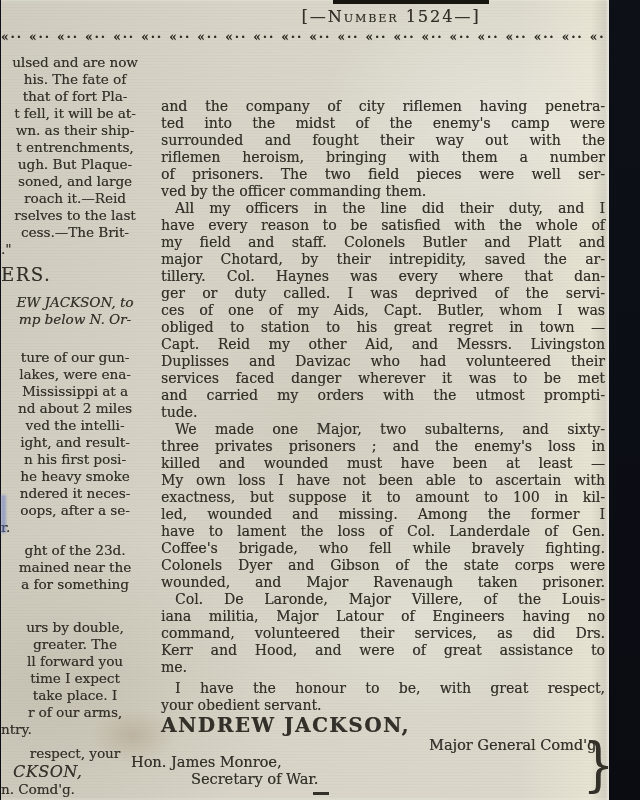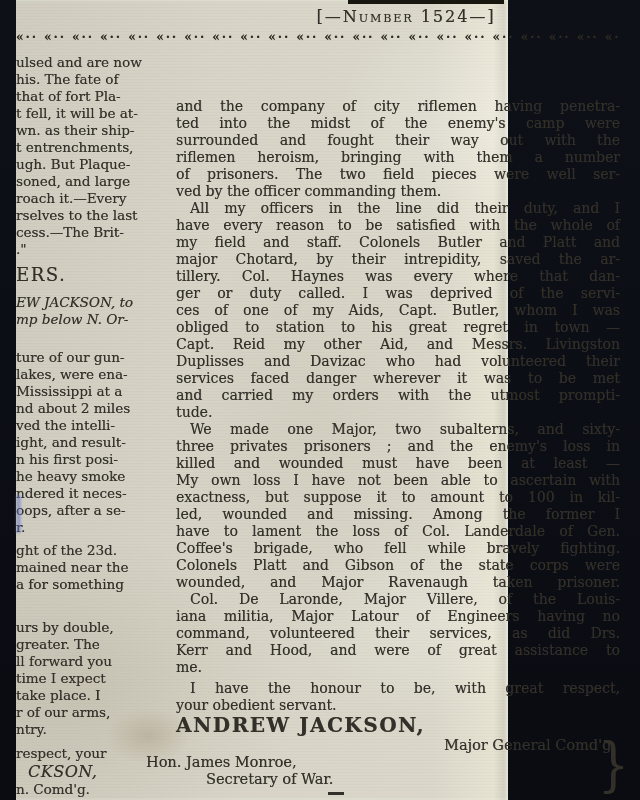--- a/index.html
+++ b/index.html
@@ -2,21 +2,21 @@
 <html style="--paper: #d7d4c7; --ink: #33302a; --backdrop: #0c0e15; --blue_mark: #5f73c8;"><head>
 <meta charset="utf-8">
 <style>
   html,body{margin:0;padding:0;}
   body{
     width:640px;height:800px;overflow:hidden;position:relative;
     background:linear-gradient(180deg,#0e1018,#0a0c12);
     font-family:"DejaVu Serif","Liberation Serif",serif;
   }
   .paper{
-    position:absolute;left:16px;top:0;width:492px;height:800px;
+    position:absolute;left:1px;top:0;width:608px;height:800px;
     color:var(--ink,#33302a);
     background:
       radial-gradient(ellipse 300px 220px at 70px 690px, rgba(158,148,122,.22), transparent 70%),
       radial-gradient(ellipse 260px 190px at 500px 120px, rgba(255,255,252,.30), transparent 70%),
       radial-gradient(ellipse 220px 320px at 300px 420px, rgba(172,165,145,.16), transparent 70%),
       radial-gradient(ellipse 60px 40px at 132px 736px, rgba(150,128,98,.30), transparent 70%),
       radial-gradient(ellipse 200px 140px at 420px 620px, rgba(255,255,250,.18), transparent 70%),
       repeating-linear-gradient(0deg, rgba(0,0,0,.02) 0 1px, transparent 1px 3px),
       linear-gradient(90deg,#d0cdc0,#d8d5c8 40%,#dbd8cb 85%,#e7e3d2 97%,#cdcabc 100%);
     box-shadow: inset -2px 0 3px rgba(255,255,246,.55);
@@ -27,21 +27,21 @@
     position:absolute;top:7px;left:225px;width:330px;text-align:center;
     font-size:16px;letter-spacing:2px;font-variant:small-caps;
   }
   .ornament{
     position:absolute;top:30px;left:0;width:604px;height:18px;overflow:hidden;
     white-space:nowrap;font-size:12px;font-weight:bold;letter-spacing:2px;color:#2c2a22;
   }
   .col-left{position:absolute;left:0;top:54px;width:148px;font-size:13.5px;line-height:17px;}
   .col-left div{white-space:nowrap;}
   .col-main{position:absolute;left:160px;top:54px;width:444px;font-size:14px;line-height:17px;margin-top:44px;}
-  .fr{text-align:left;}
+  .fr{text-align:center;}
   .fl{text-align:left;}
   .hd{font-size:18px;line-height:22px;letter-spacing:1.5px;}
   .it{font-style:italic;}
   .sigit{font-style:italic;font-size:16px;line-height:19px;letter-spacing:.5px;margin-left:12px;}
   .j{text-align:justify;text-align-last:justify;}
   .ind{text-indent:14px;}
   .pl{text-align:left;}
   .name{font-size:20px;line-height:23px;text-align:left;letter-spacing:1.5px;font-weight:bold;}
   .gentitle{text-align:right;padding-right:4px;font-size:14.5px;}
   .monroe{margin-left:-30px;font-size:14.5px;}
@@ -69,21 +69,21 @@
   <div class="ornament" id="ornament">«·· «·· «·· «·· «·· «·· «·· «·· «·· «·· «·· «·· «·· «·· «·· «·· «·· «·· «·· «·· «·· «·· «·· «·· «·· «·· «·· «·· «·· «·· «·· «·· «·· «·· </div>
   <div class="col-left" id="col-left">
       <div class="fr">ulsed and are now</div>
       <div class="fr">his. The fate of</div>
       <div class="fr">that of fort Pla-</div>
       <div class="fr">t fell, it will be at-</div>
       <div class="fr">wn. as their ship-</div>
       <div class="fr">t entrenchments,</div>
       <div class="fr">ugh. But Plaque-</div>
       <div class="fr">soned, and large</div>
-      <div class="fr">roach it.—Every</div>
+      <div class="fr">roach it.—Reid</div>
       <div class="fr">rselves to the last</div>
       <div class="fr">cess.—The Brit-</div>
       <div class="fl">."</div>
       <div class="sp" style="height: 6px;"></div>
       <div class="hd">ERS.</div>
       <div class="sp" style="height: 8px;"></div>
       <div class="it fr">EW JACKSON, to</div>
       <div class="it fr">mp below N. Or-</div>
       <div class="sp" style="height: 21px;"></div>
       <div class="fr">ture of our gun-</div>
@@ -135,21 +135,21 @@
       <div class="j">and carried my orders with the utmost prompti-</div>
       <div class="pl">tude.</div>
       <div class="j ind">We made one Major, two subalterns, and sixty-</div>
       <div class="j">three privates prisoners ; and the enemy's loss in</div>
       <div class="j">killed and wounded must have been at least —</div>
       <div class="j">My own loss I have not been able to ascertain with</div>
       <div class="j">exactness, but suppose it to amount to 100 in kil-</div>
       <div class="j">led, wounded and missing. Among the former I</div>
       <div class="j">have to lament the loss of Col. Landerdale of Gen.</div>
       <div class="j">Coffee's brigade, who fell while bravely fighting.</div>
-      <div class="j">Colonels Platt and Gibson of the state corps were</div>
+      <div class="j">Colonels Dyer and Gibson of the state corps were</div>
       <div class="j">wounded, and Major Ravenaugh taken prisoner.</div>
       <div class="j ind">Col. De Laronde, Major Villere, of the Louis-</div>
       <div class="j">iana militia, Major Latour of Engineers having no</div>
       <div class="j">command, volunteered their services, as did Drs.</div>
       <div class="j">Kerr and Hood, and were of great assistance to</div>
       <div class="pl">me.</div>
       <div class="sp" style="height: 4px;"></div>
       <div class="j ind">I have the honour to be, with great respect,</div>
       <div class="pl">your obedient servant.</div>
       <div class="name">ANDREW JACKSON,</div>

